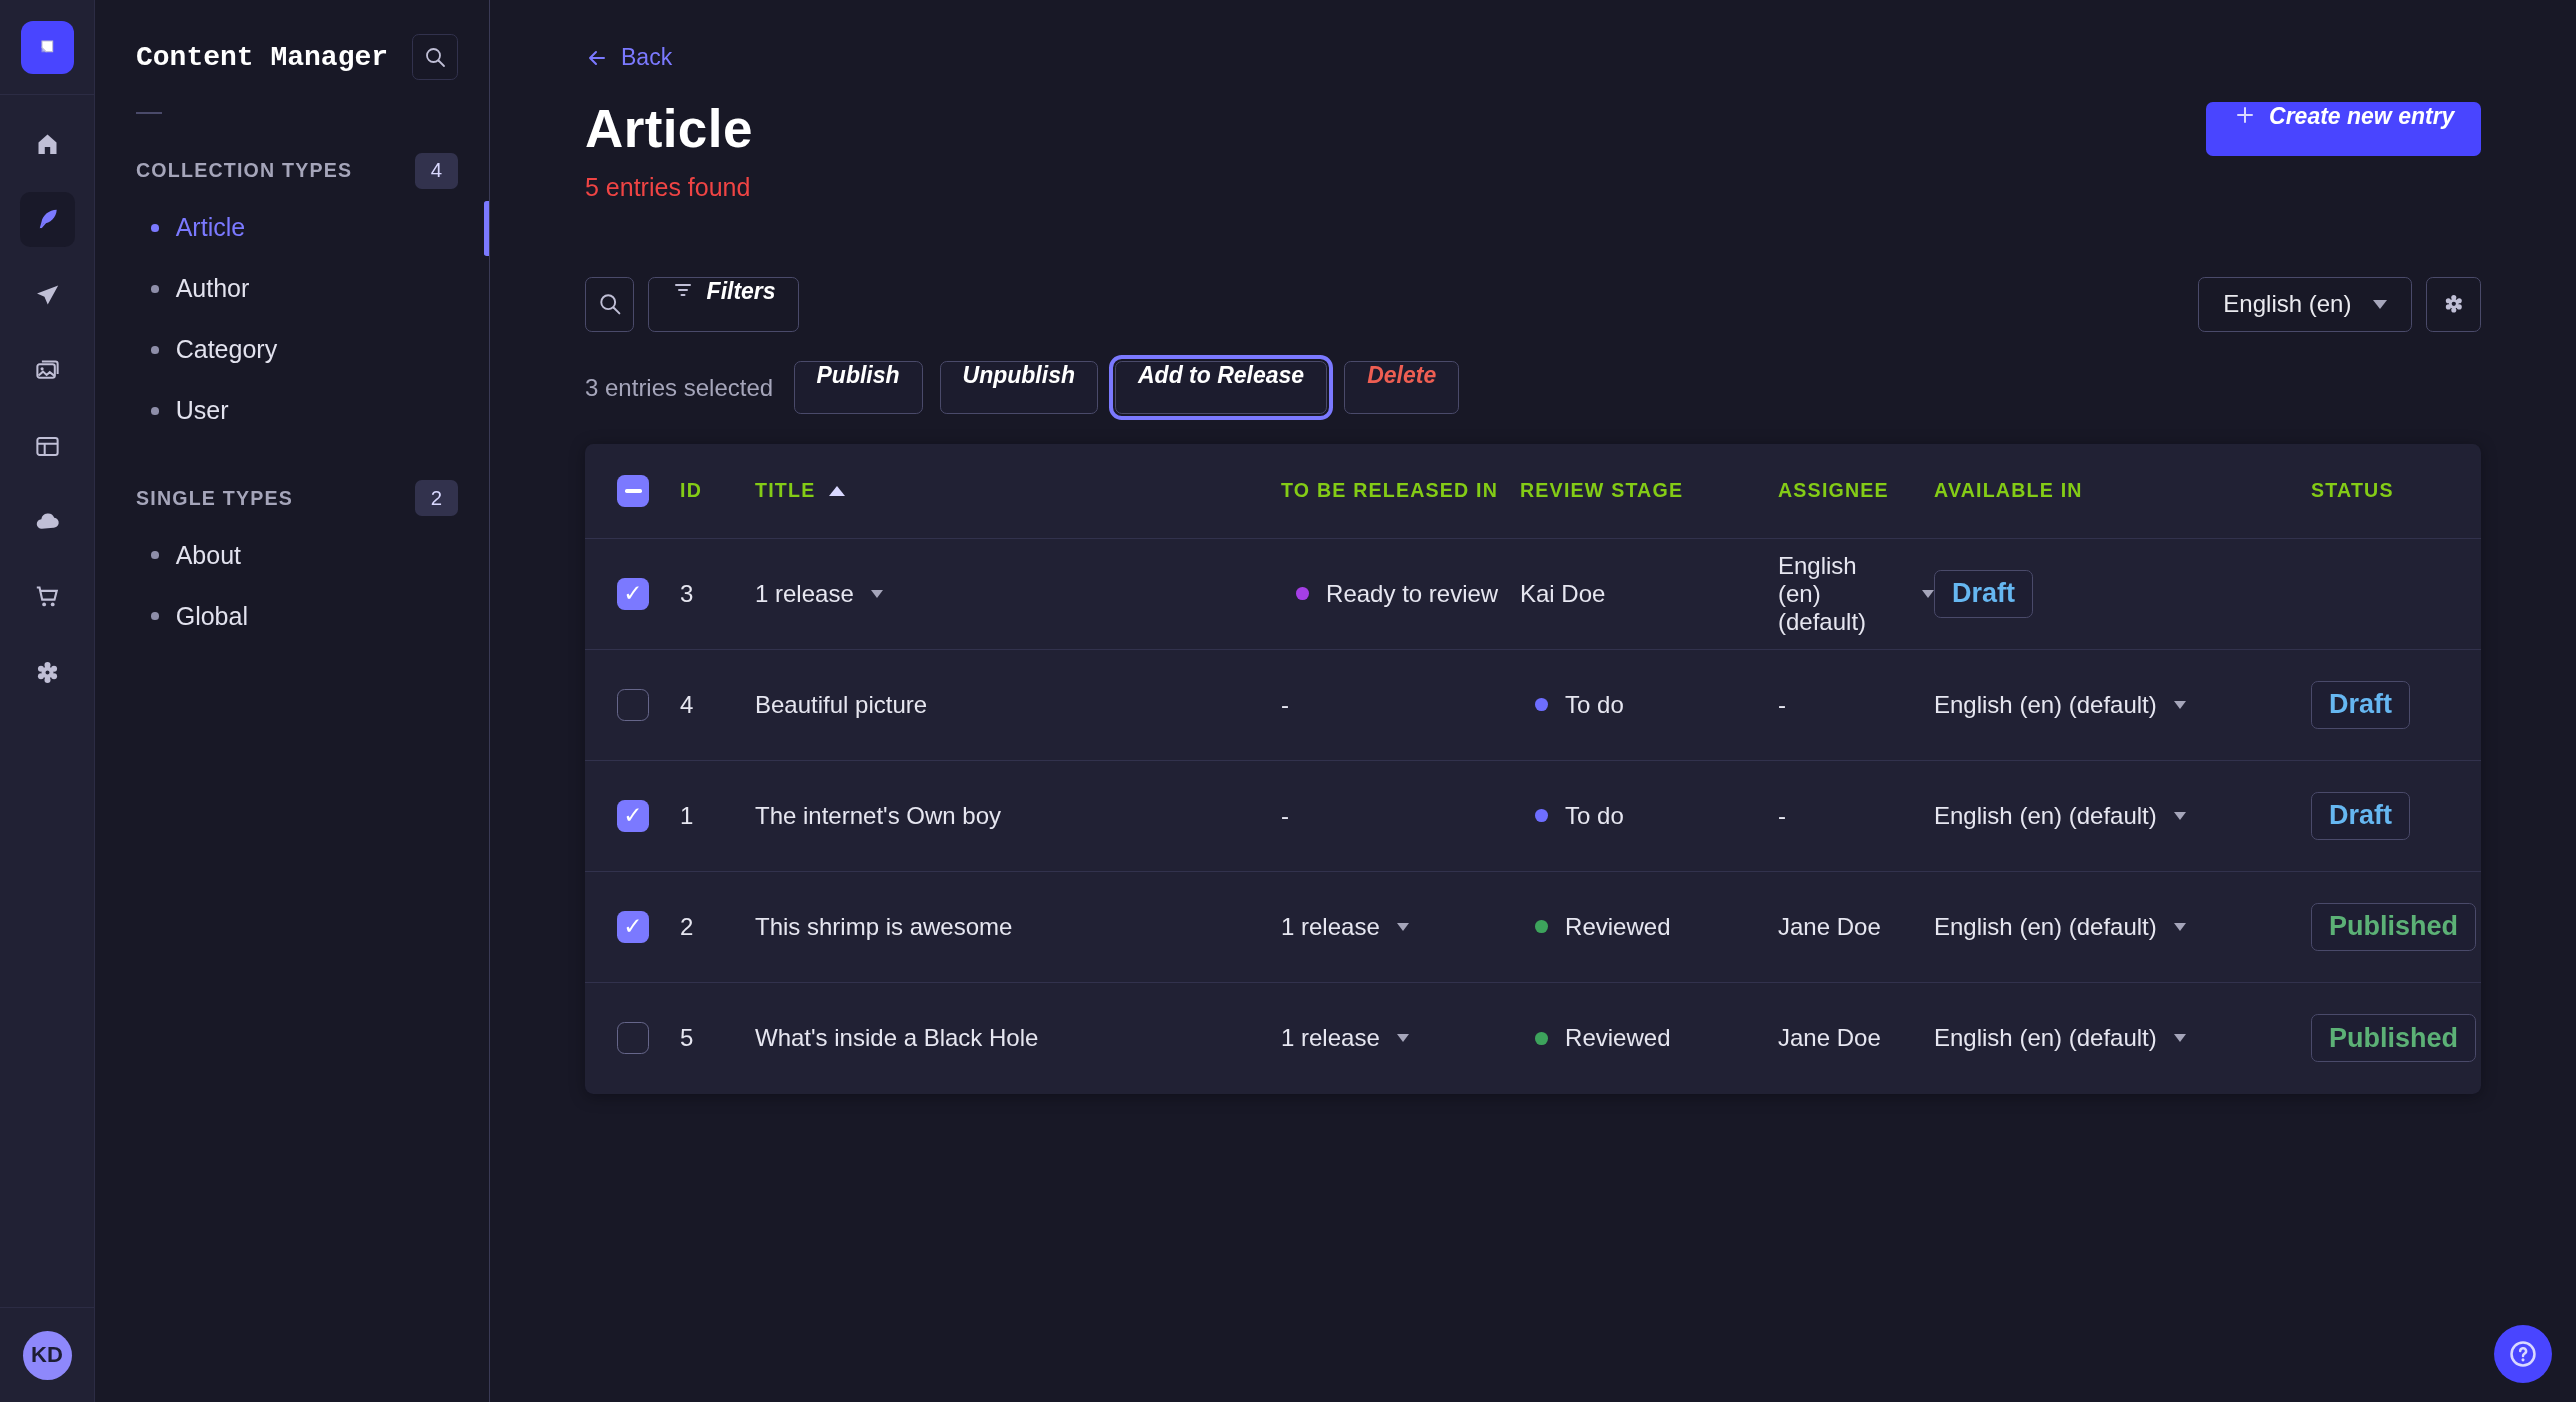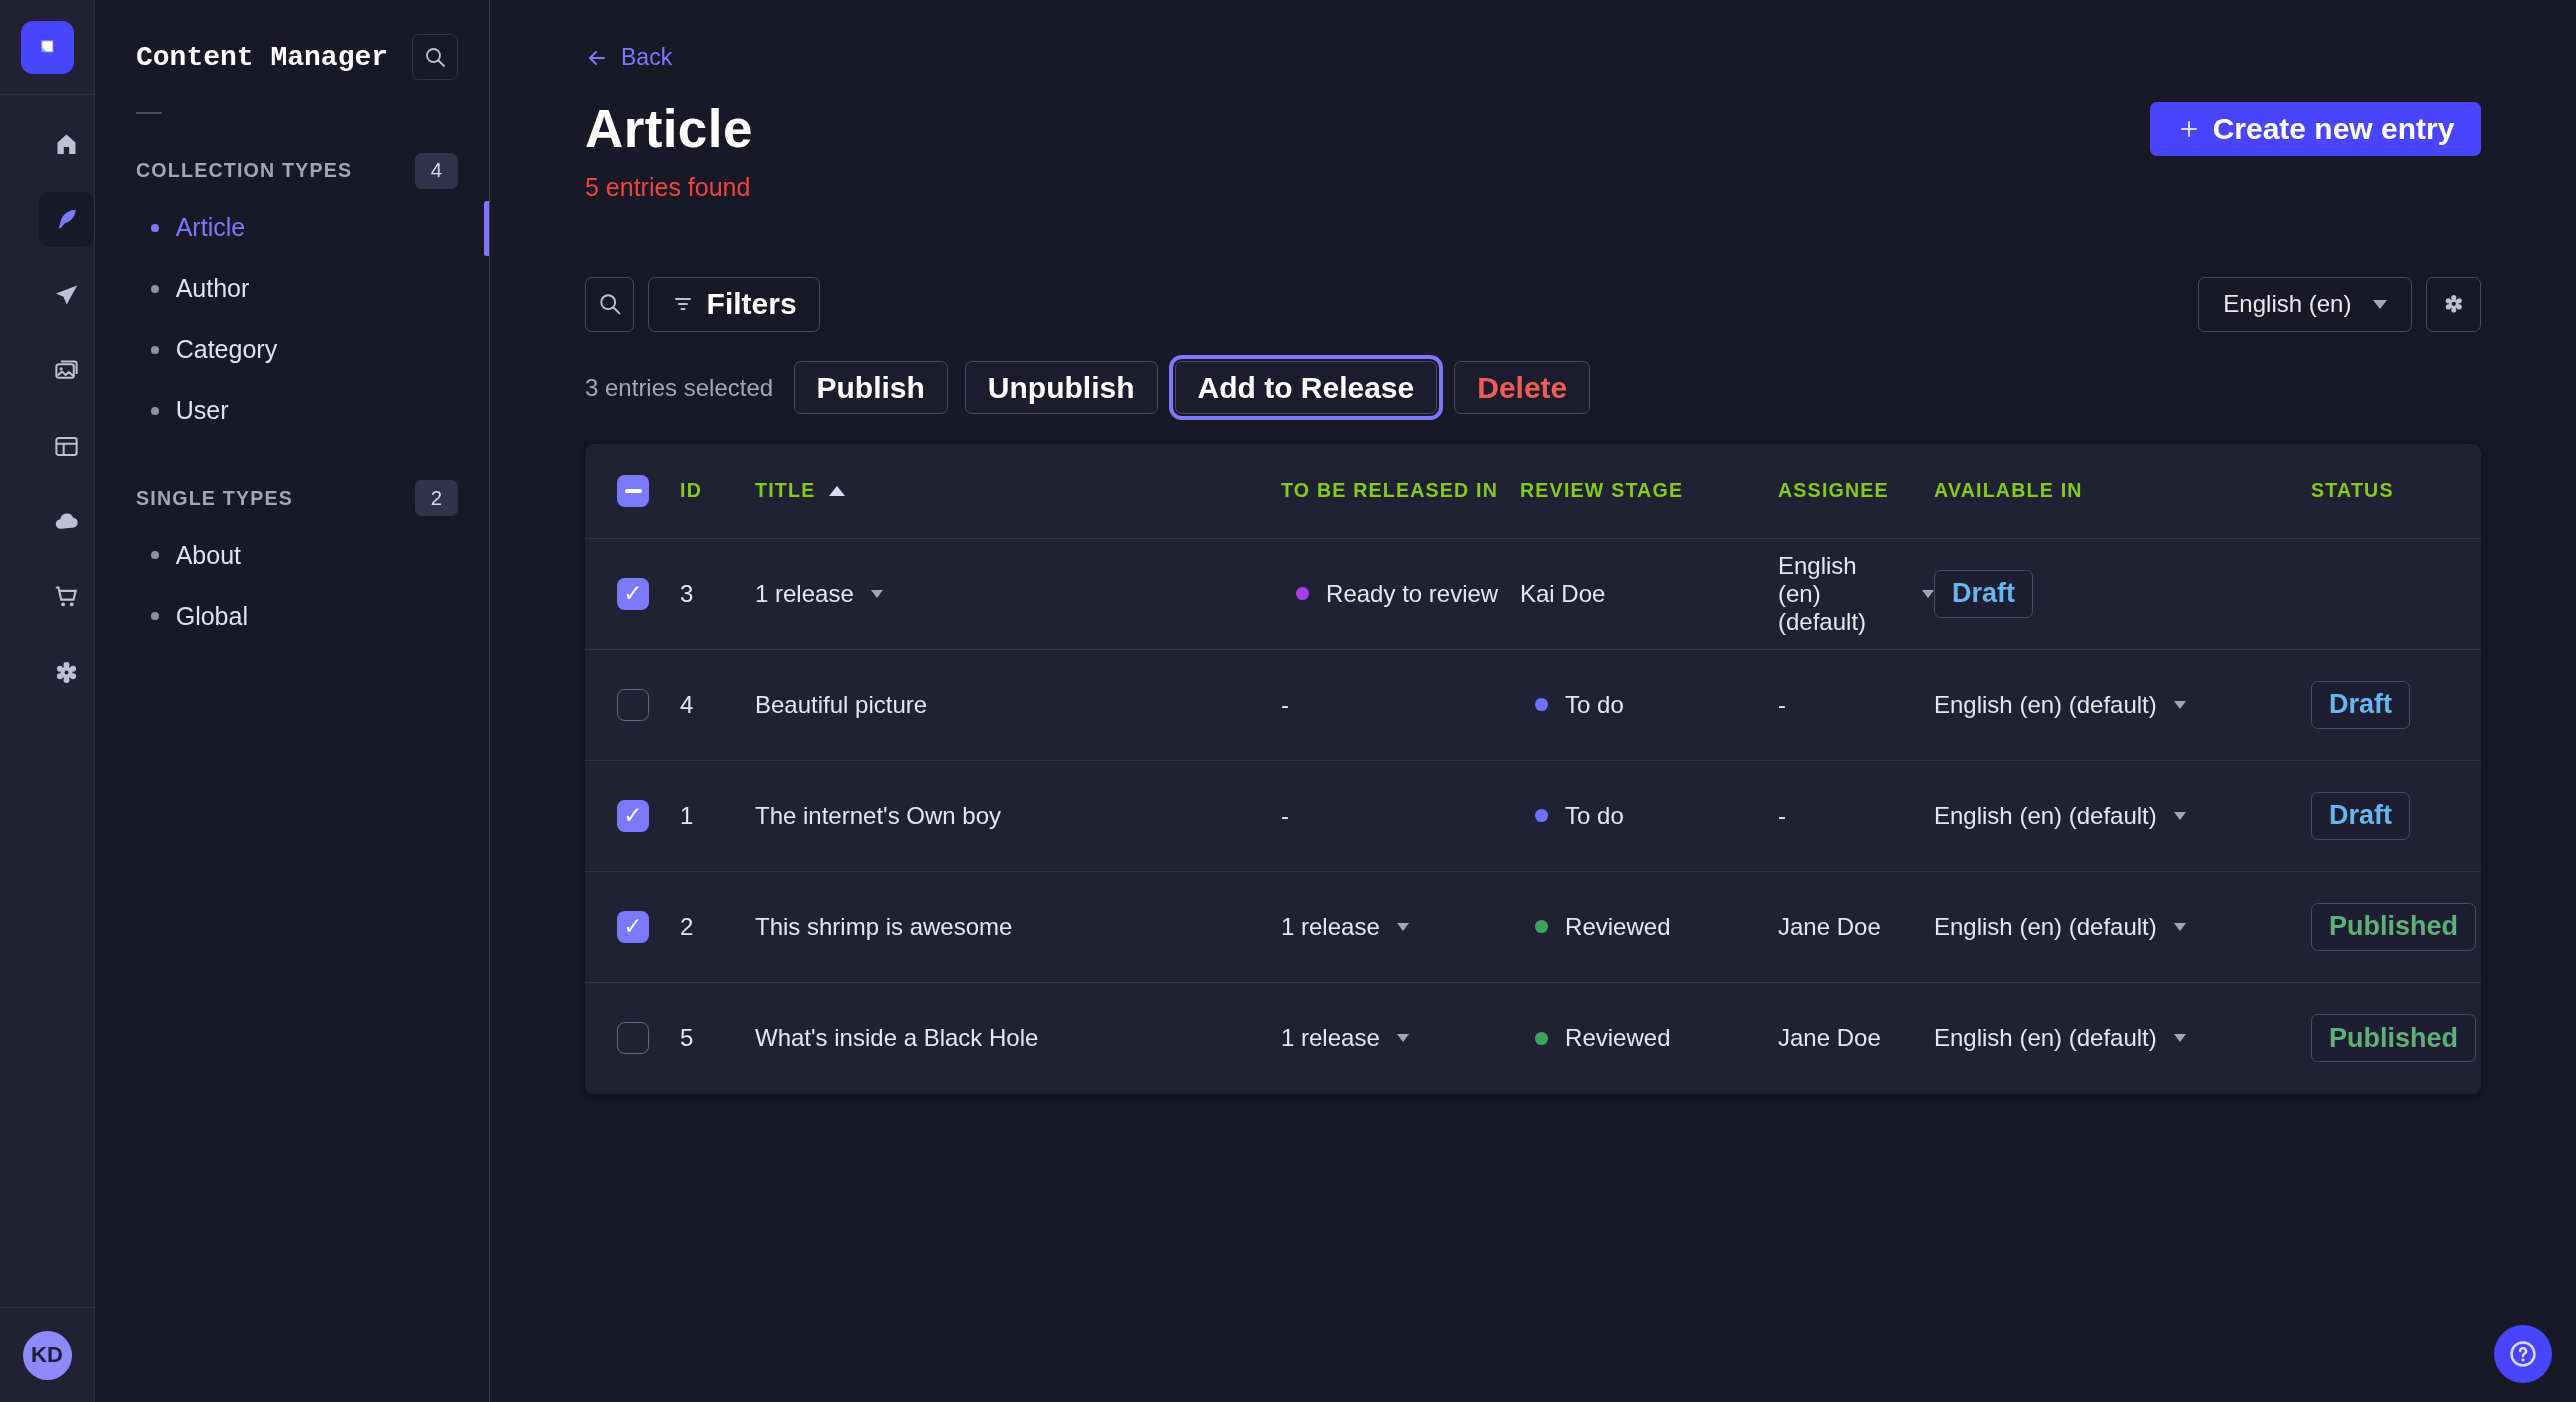--- a/index.html
+++ b/index.html
@@ -6,21 +6,21 @@
   html,body { width:2576px; height:1402px; overflow:hidden; }
   body {
     font-family:"Liberation Sans", sans-serif;
     background:#181826;
     color:#e6e6f0;
     display:flex;
   }
   
   .rail {
     width:95px; height:100%; background:#212134;
-    border-right:0.9px solid #2c2c44; display:flex; flex-direction:column; align-items:flex-end;
+    border-right:0.9px solid #2c2c44; display:flex; flex-direction:column; align-items:center;
     position:relative; flex:0 0 auto;
   }
   .rail-logo-cell { width:100%; height:95px; display:flex; align-items:center; justify-content:center; border-bottom:0.9px solid #2c2c44; }
   .rail-logo { width:53px; height:53px; border-radius:12px; background:var(--primary,#4945ff); display:flex; align-items:center; justify-content:center; }
   .rail-nav { display:flex; flex-direction:column; gap:20.4px; margin-top:22px; }
   .rail-btn { width:55px; height:55px; border-radius:10.2px; display:flex; align-items:center; justify-content:center; cursor:pointer; }
   .rail-btn svg { width:27px; height:27px; }
   .rail-btn.active { background:#191929; }
   .rail-btn.active svg * { stroke:var(--primary-light,#7b79ff); }
   .rail-btn.active svg .f { fill:var(--primary-light,#7b79ff); stroke:none; }
@@ -44,21 +44,21 @@
   .nav-item .nav-label { font-size:25px; color:#e2e2ee; }
   .nav-item.active .nav-label { color:var(--primary-light,#7b79ff); }
   .nav-item.active .bullet { background:var(--primary-light,#7b79ff); }
   .nav-item.active::after { content:""; position:absolute; right:0; top:3.4px; width:5.1px; height:55px; background:var(--primary-light,#7b79ff); border-radius:2.6px 0 0 2.6px; }
   
   .main { flex:1; height:100%; padding:0 95px; position:relative; overflow:hidden; }
   .back-row { margin-top:44px; display:inline-flex; align-items:center; gap:12px; color:var(--primary-light,#7b79ff); font-size:23px; cursor:pointer; }
   .back-row svg { width:24px; height:24px; }
   .title-row { margin-top:25.6px; display:flex; align-items:center; justify-content:space-between; }
   .page-title { font-size:53px; font-weight:bold; color:#ffffff; letter-spacing:0.4px; }
-  .btn { border-radius:6.8px; font-size:30px; font-weight:bold; display:inline-flex; align-items:center; justify-content:center; gap:12px; cursor:pointer; border:0.9px solid transparent; white-space:nowrap; }
+  .btn { border-radius:6.8px; font-size:23px; font-weight:bold; display:inline-flex; justify-content:center; gap:12px; cursor:pointer; border:0.9px solid transparent; white-space:nowrap;font-style:italic; }
   .btn-primary { background:var(--primary,#4945ff); color:#ffffff; height:54px; padding:0 25.6px; }
   .btn-primary svg { width:24px; height:24px; }
   .page-subtitle { margin-top:13.6px; font-size:25px; color:#ef4444; }
   .filter-row { margin-top:75px; display:flex; align-items:center; justify-content:space-between; }
   .filter-left, .filter-right { display:flex; align-items:center; gap:13.6px; }
   .icon-btn { height:55px; border-radius:6.8px; border:0.9px solid #4a4a6a; background:transparent; display:flex; align-items:center; justify-content:center; cursor:pointer; }
   .search-btn { width:49px; }
   .icon-btn svg { width:25.6px; height:25.6px; }
   .btn-outline { background:transparent; border:0.9px solid #4a4a6a; color:#ffffff; height:55px; padding:0 22px; }
   .btn-outline svg { width:24px; height:24px; }

